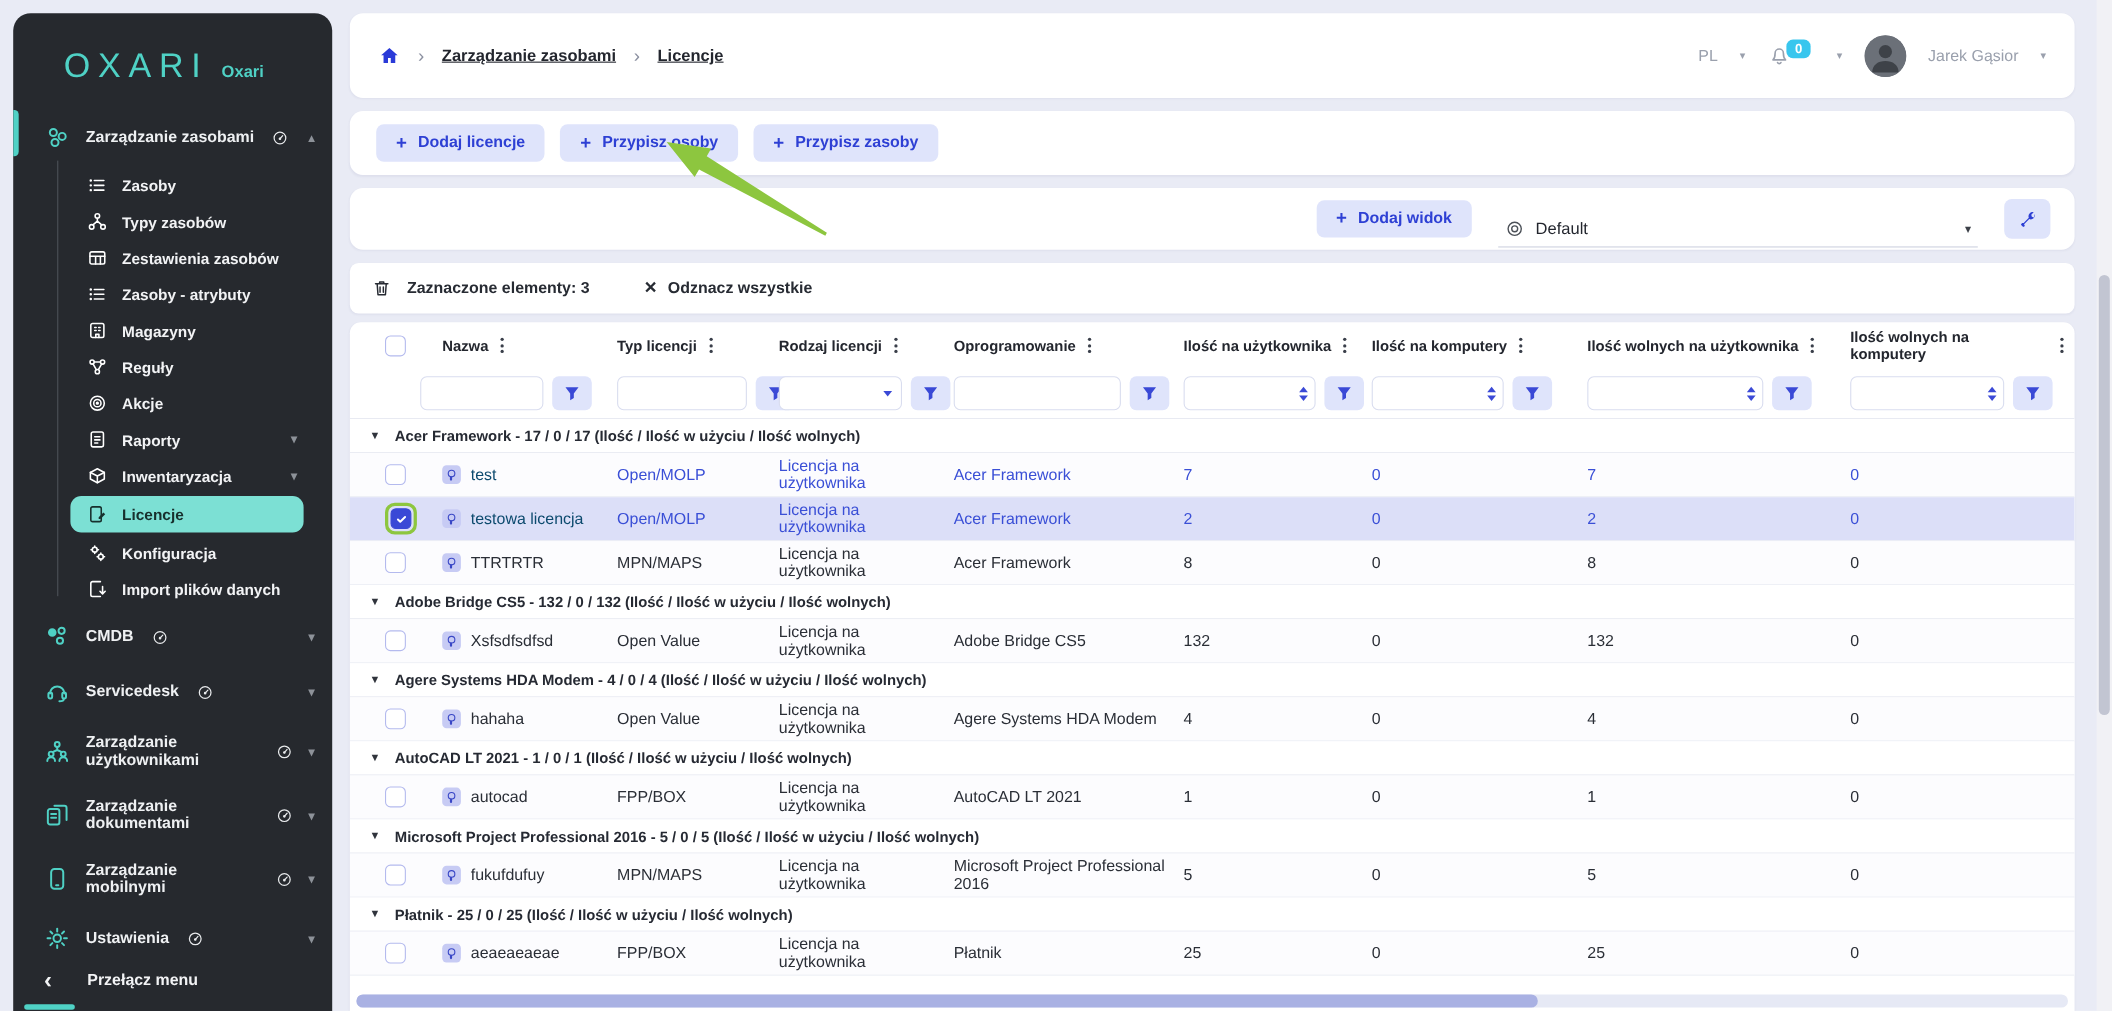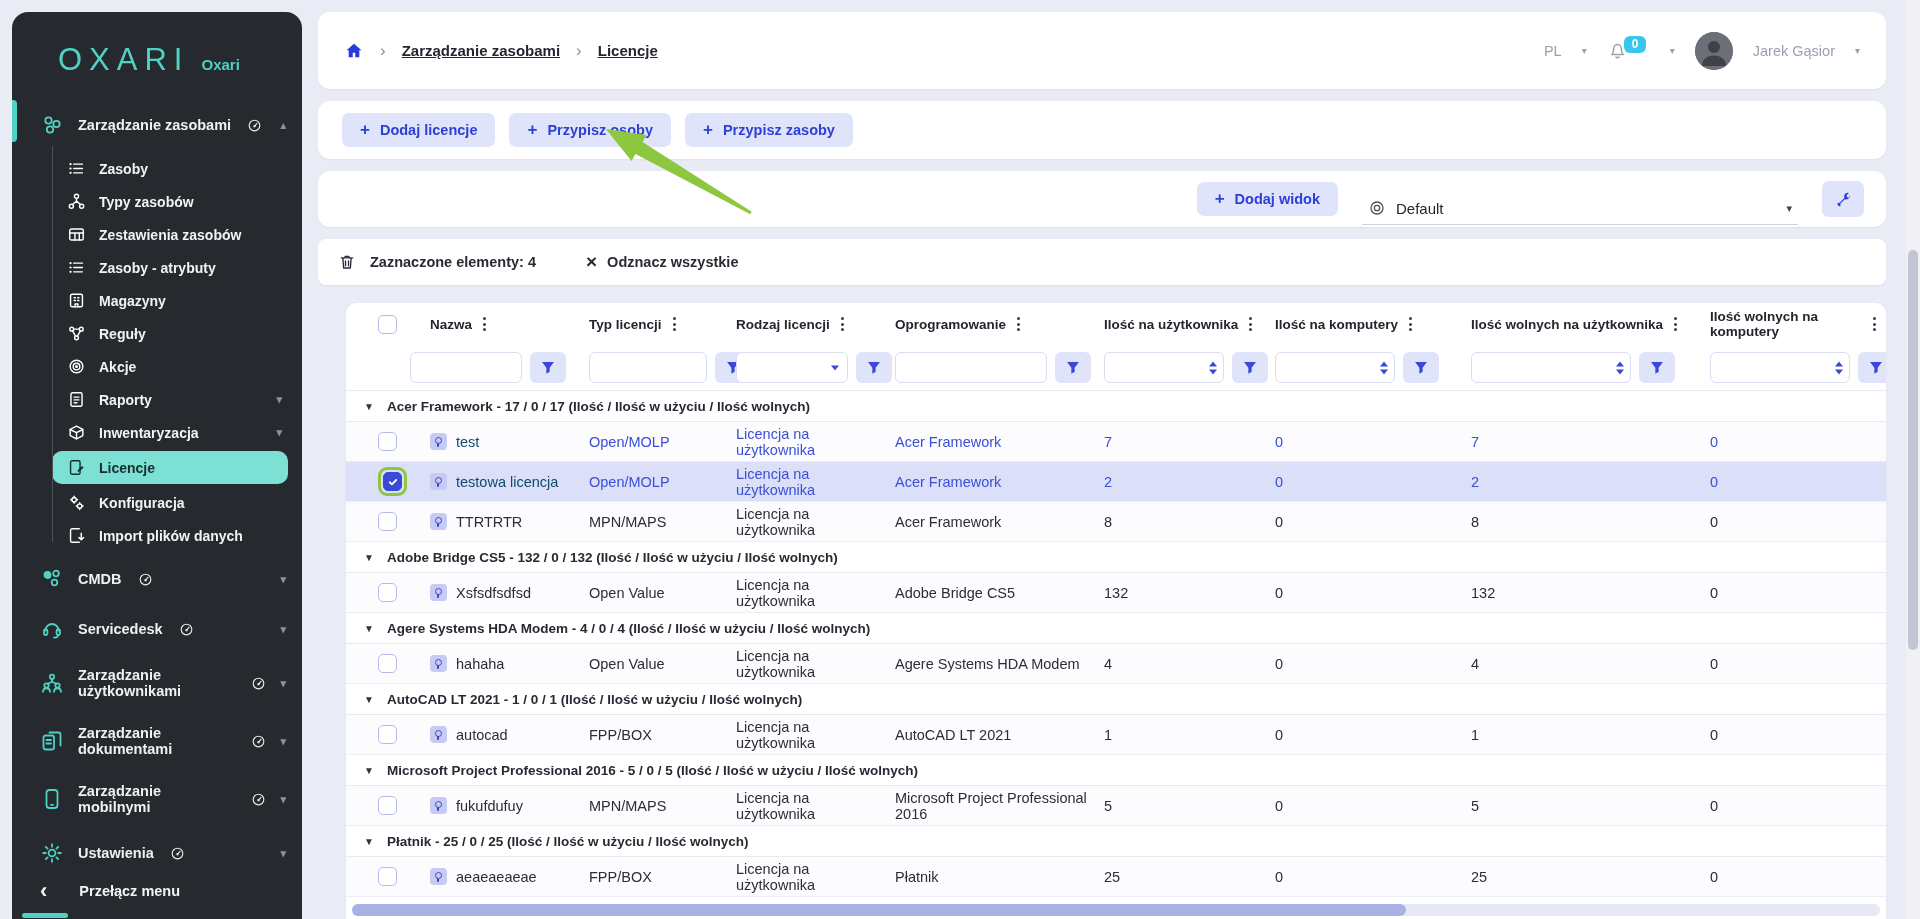--- a/index.html
+++ b/index.html
@@ -17,40 +17,40 @@
   .sidebar{position:absolute;left:12px;top:12px;bottom:0;width:290px;background:var(--sidebg);
     border-radius:16px 16px 0 0;color:#eef0f2;overflow:hidden;z-index:5;}
   .logo-row{display:flex;align-items:baseline;gap:12px;padding:30px 0 22px 46px;}
   .logo{font-size:31px;letter-spacing:7px;color:var(--teal);font-weight:400;}
   .product{font-size:15px;color:var(--teal);font-weight:700;}
   .active-bar{position:absolute;left:0;top:88px;width:5px;height:42px;background:var(--teal);border-radius:0 4px 4px 0;}
   .side-section{display:flex;align-items:center;gap:14px;padding:13px 16px 13px 28px;font-weight:700;font-size:14.5px;cursor:pointer;}
   .side-section .icon{width:24px;height:24px;color:var(--teal);}
   .side-section .gauge{width:15px;height:15px;color:#e8eaec;margin-left:2px;}
   .sec-caret{margin-left:auto;color:#8d9299;font-size:11px;}
-  .children{position:relative;margin-left:40px;padding:2px 0;}
+  .children{position:relative;margin-left:40px;padding:2px 12px;}
   .children::before{content:'';position:absolute;left:0;top:-4px;bottom:12px;width:1px;background:#4c5157;}
   .side-child{display:flex;align-items:center;gap:13px;padding:7px 12px 7px 15px;font-weight:700;font-size:14px;color:#f2f3f5;cursor:pointer;}
   .side-child .icon{width:19px;height:19px;color:#ffffff;}
   .side-child .sub-caret{margin-left:auto;color:#8d9299;font-size:11px;padding-right:8px;}
   .side-child.active{background:#7ce0d4;color:#17302d;border-radius:10px;margin:2px 14px 2px 0;}
   .side-child.active .icon{color:#17302d;}
   .sidebar-toggle{position:absolute;bottom:8px;left:0;right:0;display:flex;align-items:center;gap:32px;
     padding:12px 28px;font-weight:700;font-size:14.5px;color:#f2f3f5;cursor:pointer;}
   .sidebar-toggle .chev{font-size:22px;line-height:14px;}
   .side-scroll{position:absolute;bottom:1px;left:10px;width:46px;height:5px;background:var(--teal);border-radius:3px;}
 
   
   .main{position:absolute;left:318px;right:34px;top:0;bottom:0;}
   .panel{position:absolute;left:0;right:0;background:var(--panel);border-radius:12px;box-shadow:0 1px 2px rgba(30,40,90,.05);}
   .panelA{top:12px;height:77px;display:flex;align-items:center;padding:0 26px;}
   .panelB{top:101px;height:58px;display:flex;align-items:center;gap:14px;padding:0 24px;}
   .panelC{top:171px;height:56px;display:flex;align-items:center;justify-content:flex-end;gap:24px;padding:0 22px;}
   .panelD{top:239px;height:46px;border-radius:8px;display:flex;align-items:center;gap:14px;padding:0 20px;}
-  .tablewrap{top:303px;bottom:0;border-radius:10px 10px 0 0;overflow:hidden;margin-left:28px;}
+  .tablewrap{top:293px;bottom:0;border-radius:10px 10px 0 0;overflow:hidden;}
 
   
   .crumb{display:flex;align-items:center;gap:16px;font-size:15px;font-weight:700;color:#23262e;}
   .crumb .home{width:20px;height:20px;color:#2a3ad8;cursor:pointer;}
   .crumb .sep{color:#8b90a0;font-size:17px;font-weight:400;}
   .crumb a{color:#23262e;text-decoration:underline;cursor:pointer;}
   
   .usercluster{margin-left:auto;display:flex;align-items:center;gap:20px;color:var(--graytxt);font-size:14.5px;}
   .caret{font-size:10px;color:#9aa0ad;}
   .bellwrap{position:relative;display:flex;align-items:center;margin-right:22px;}
@@ -466,21 +466,21 @@
     </button>
   </div>
 
   <div class="panel panelD">
     <span class="icon selbar-ic">
       <svg viewBox="0 0 24 24" fill="none" stroke="currentColor" stroke-width="1.8" stroke-linecap="round" stroke-linejoin="round">
         <path d="M4.5 6.5h15M9.5 6.5V4.5h5v2M6.5 6.5l1 13.5h9l1-13.5"></path>
           <path d="M10 10.5v6.5M14 10.5v6.5"></path>
         </svg>
     </span>
-    <span class="selbar-lbl">Zaznaczone elementy: 4</span>
+    <span class="selbar-lbl">Zaznaczone elementy: 3</span>
     <span class="deselect">
       <span class="x">×</span>
       <span class="selbar-lbl">Odznacz wszystkie</span>
     </span>
   </div>
 
   <div class="panel tablewrap">
     <div class="thead tgrid">
         <div class="cell cb-cell">
           <span class="cb"></span>

